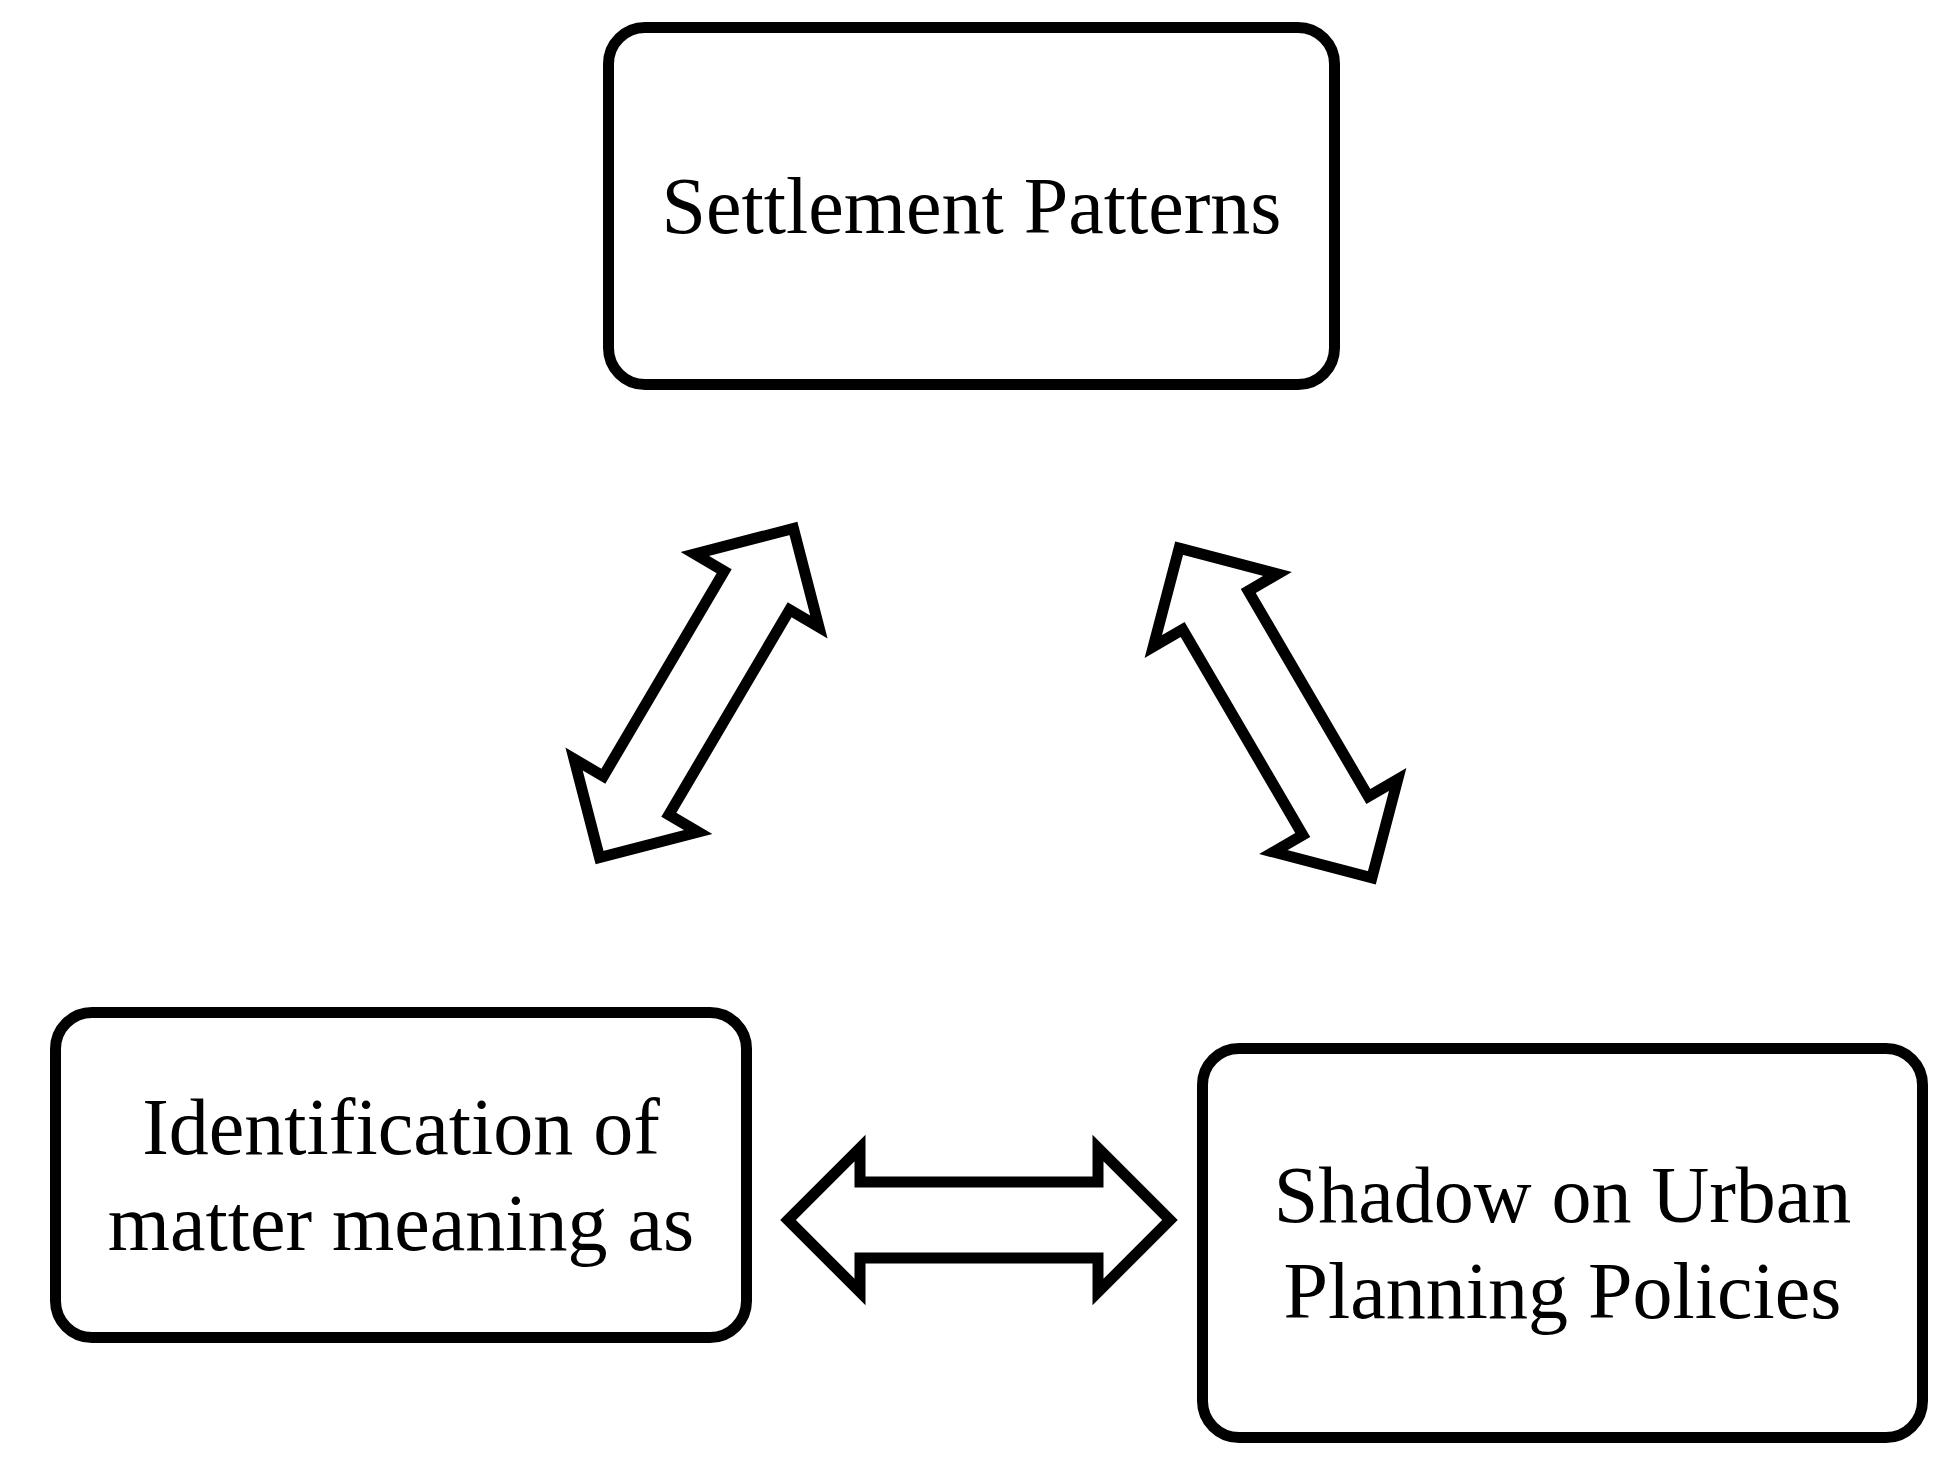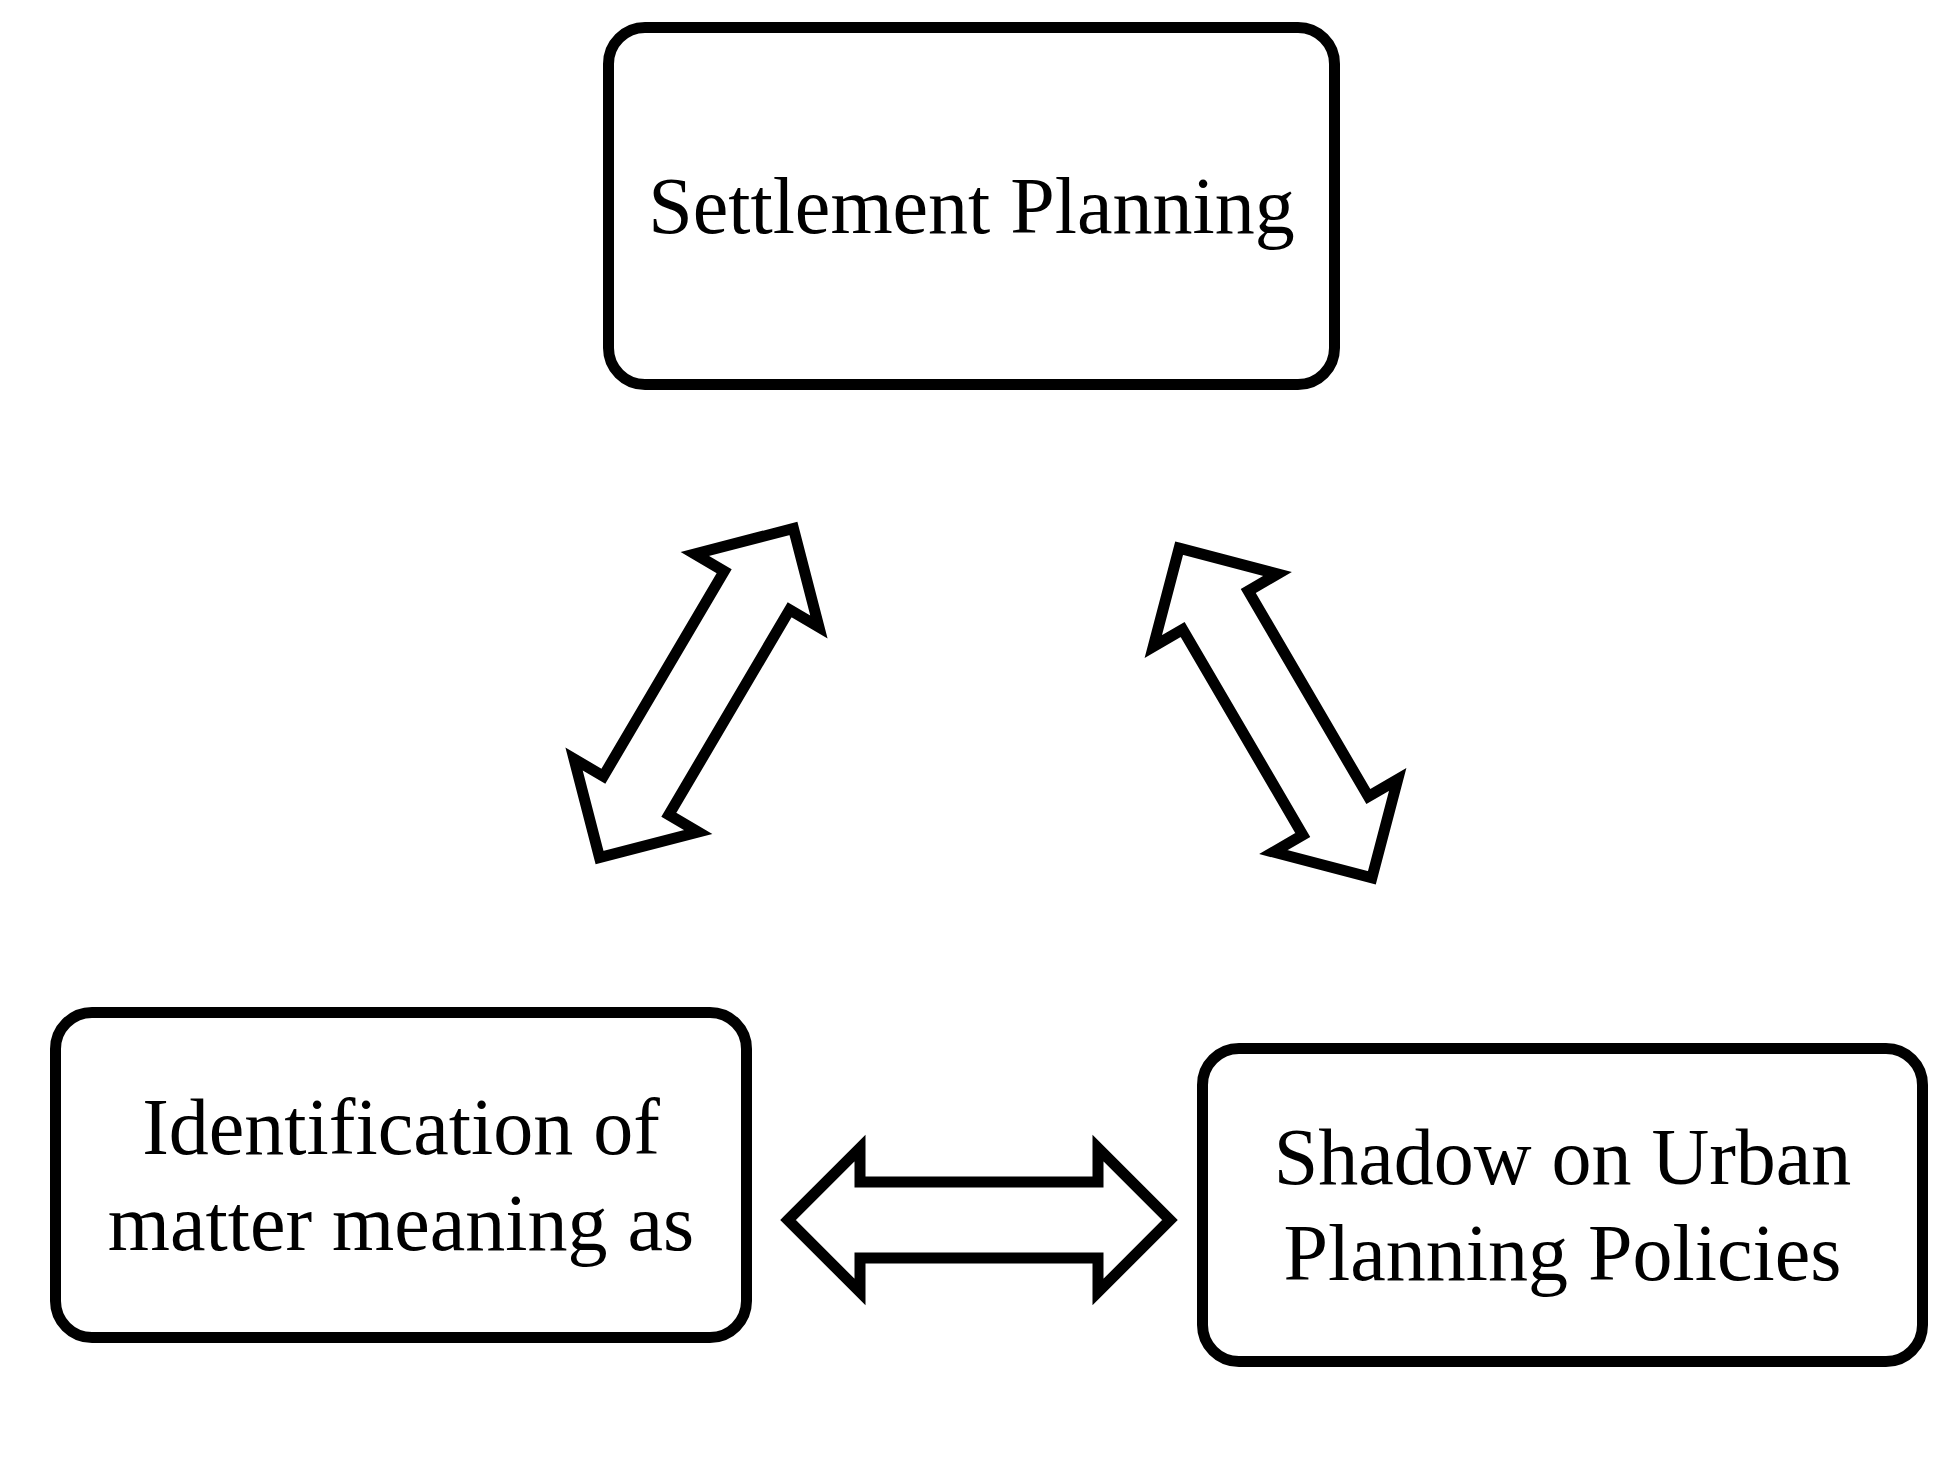--- a/index.html
+++ b/index.html
@@ -56,21 +56,21 @@
   #node-left {
     left: 50px;
     top: 1007px;
     width: 702px;
     height: 336px;
   }
   #node-right {
     left: 1197px;
     top: 1043px;
     width: 731px;
-    height: 324px;
+    height: 400px;
   }
 </style>
 </head>
 <body>
 
 <div class="canvas">
 
   <svg class="arrows-layer" width="1958" height="1463" viewBox="0 0 1958 1463" xmlns="http://www.w3.org/2000/svg">
 
     <g transform="translate(696.5,693) rotate(-59.5)">
@@ -78,21 +78,21 @@
     </g>
     <g transform="translate(1275.5,713) rotate(59.7)">
       <polygon class="arrow" points="-191,0 -119,-72 -119,-38 119,-38 119,-72 191,0 119,72 119,38 -119,38 -119,72"></polygon>
     </g>
     <g transform="translate(979,1220)">
       <polygon class="arrow" points="-191,0 -119,-72 -119,-38 119,-38 119,-72 191,0 119,72 119,38 -119,38 -119,72"></polygon>
     </g>
   </svg>
 
   <div class="node" id="node-top">
-    <span>Settlement Planning</span>
+    <span>Settlement Patterns</span>
   </div>
 
   <div class="node" id="node-left">
     <span>Identification of</span>
     <span>matter meaning as</span>
   </div>
 
   <div class="node" id="node-right">
     <span>Shadow on Urban</span>
     <span>Planning Policies</span>

